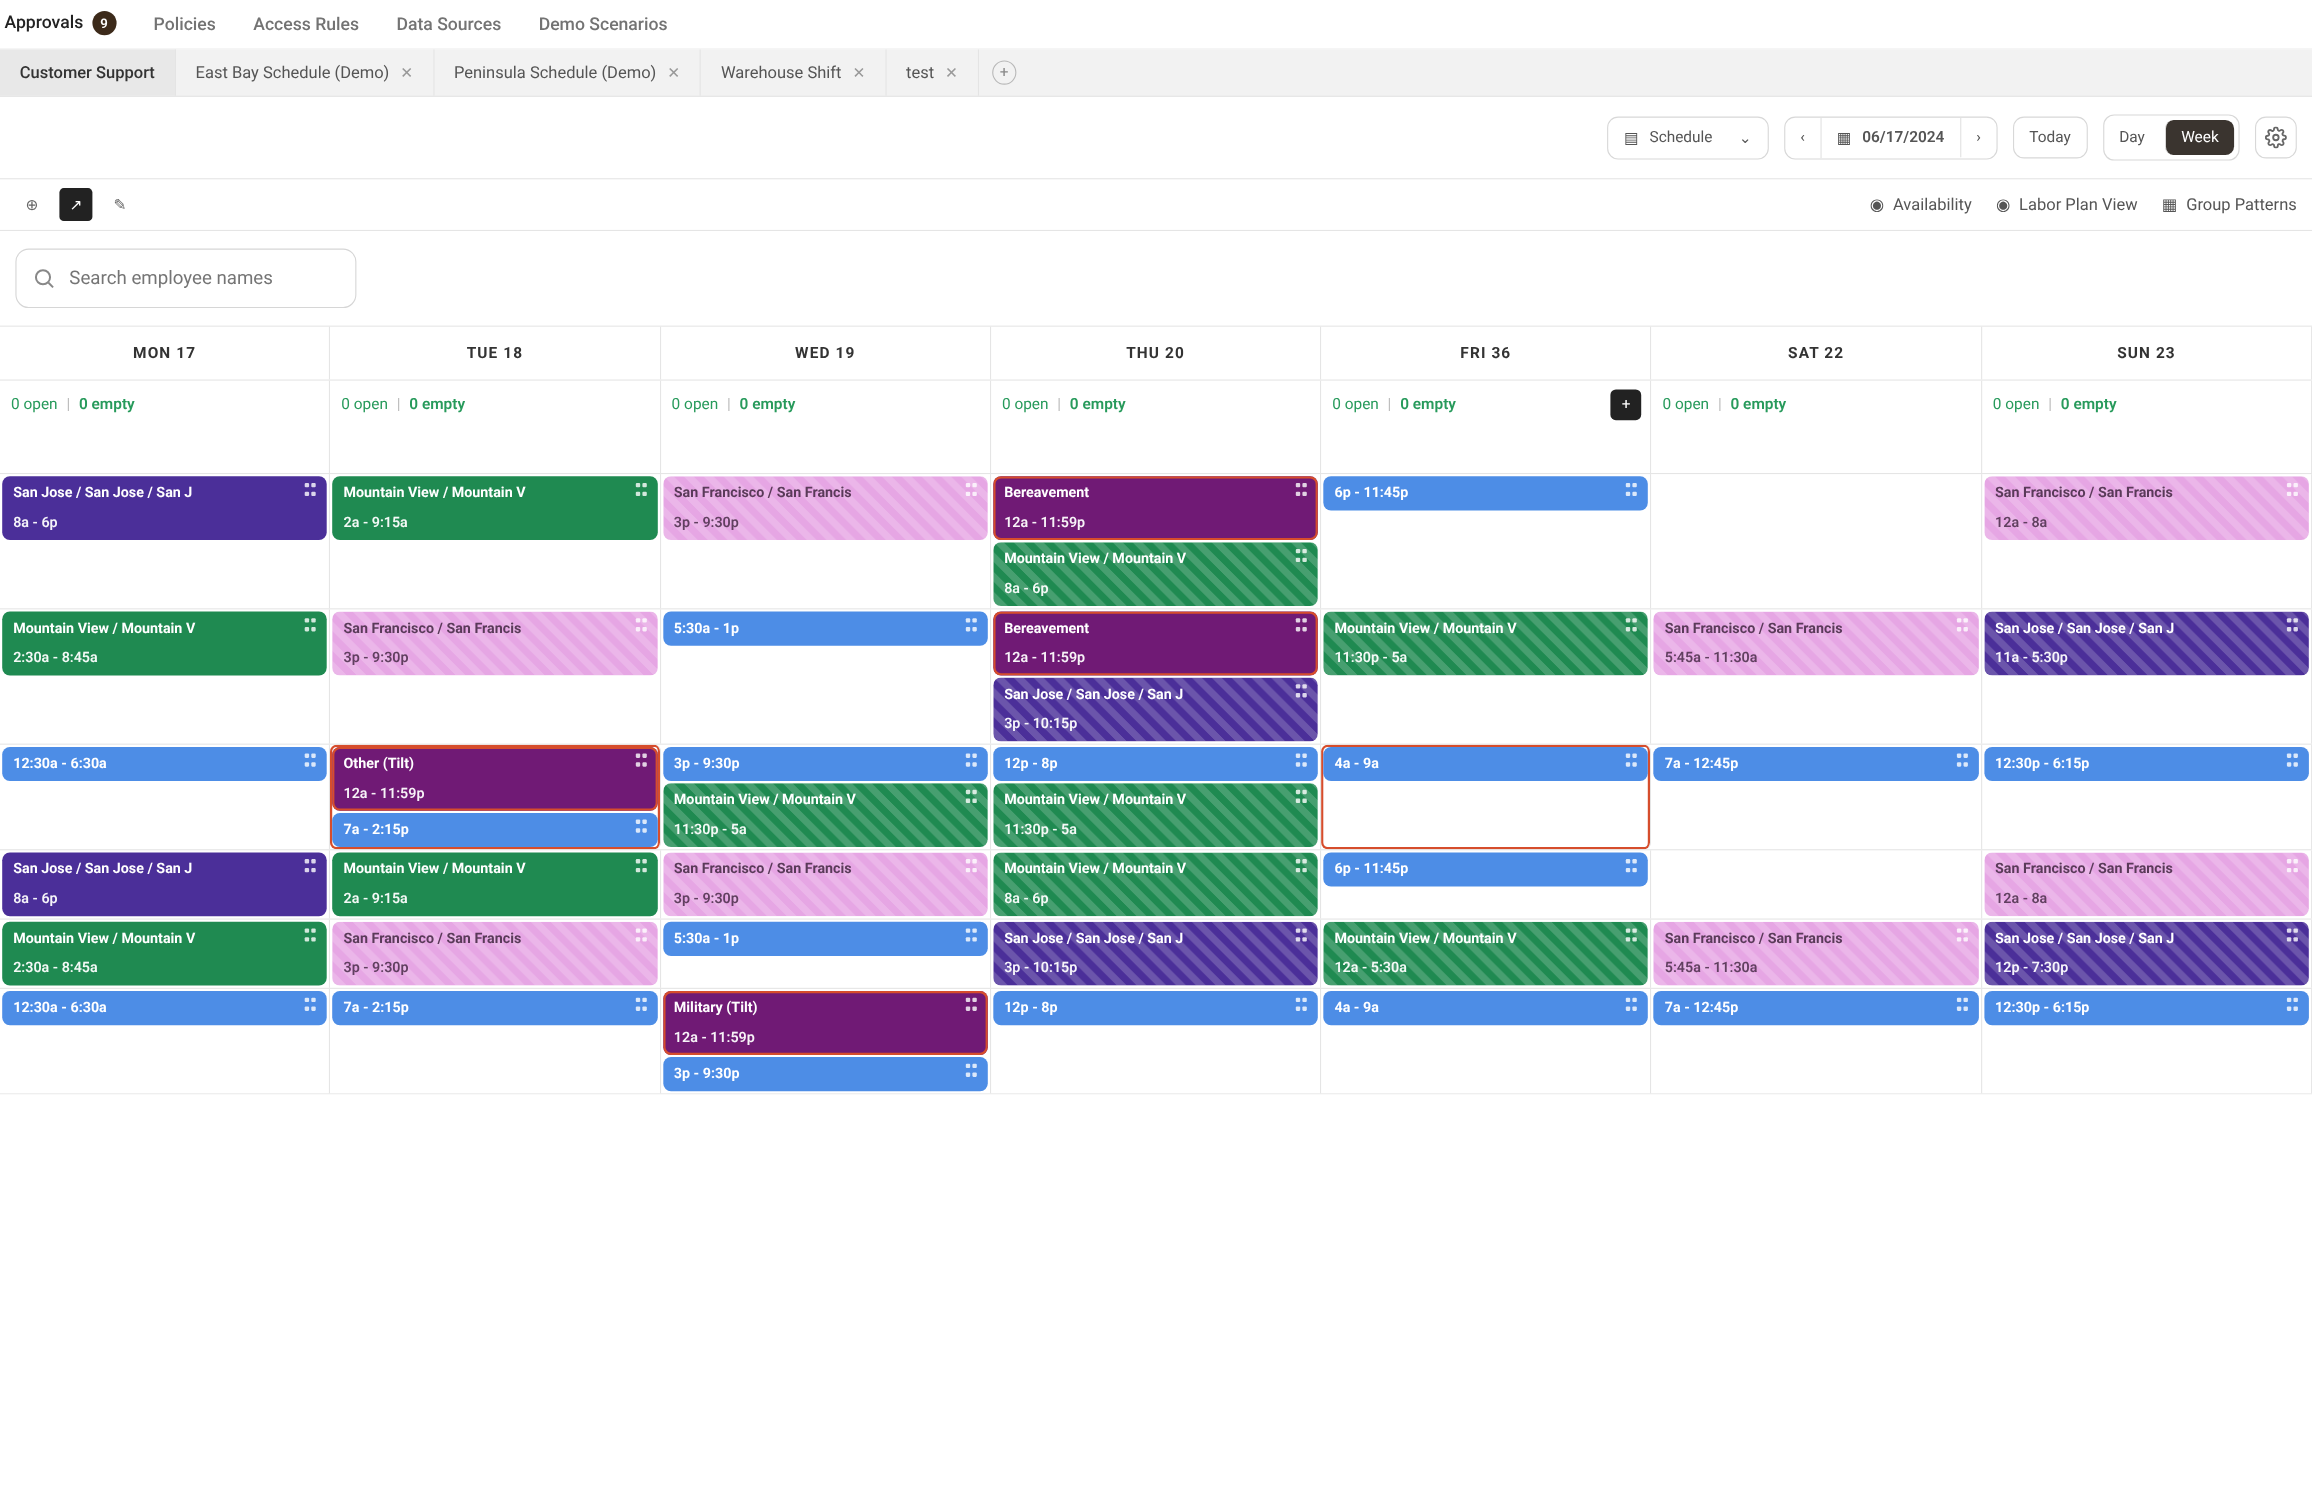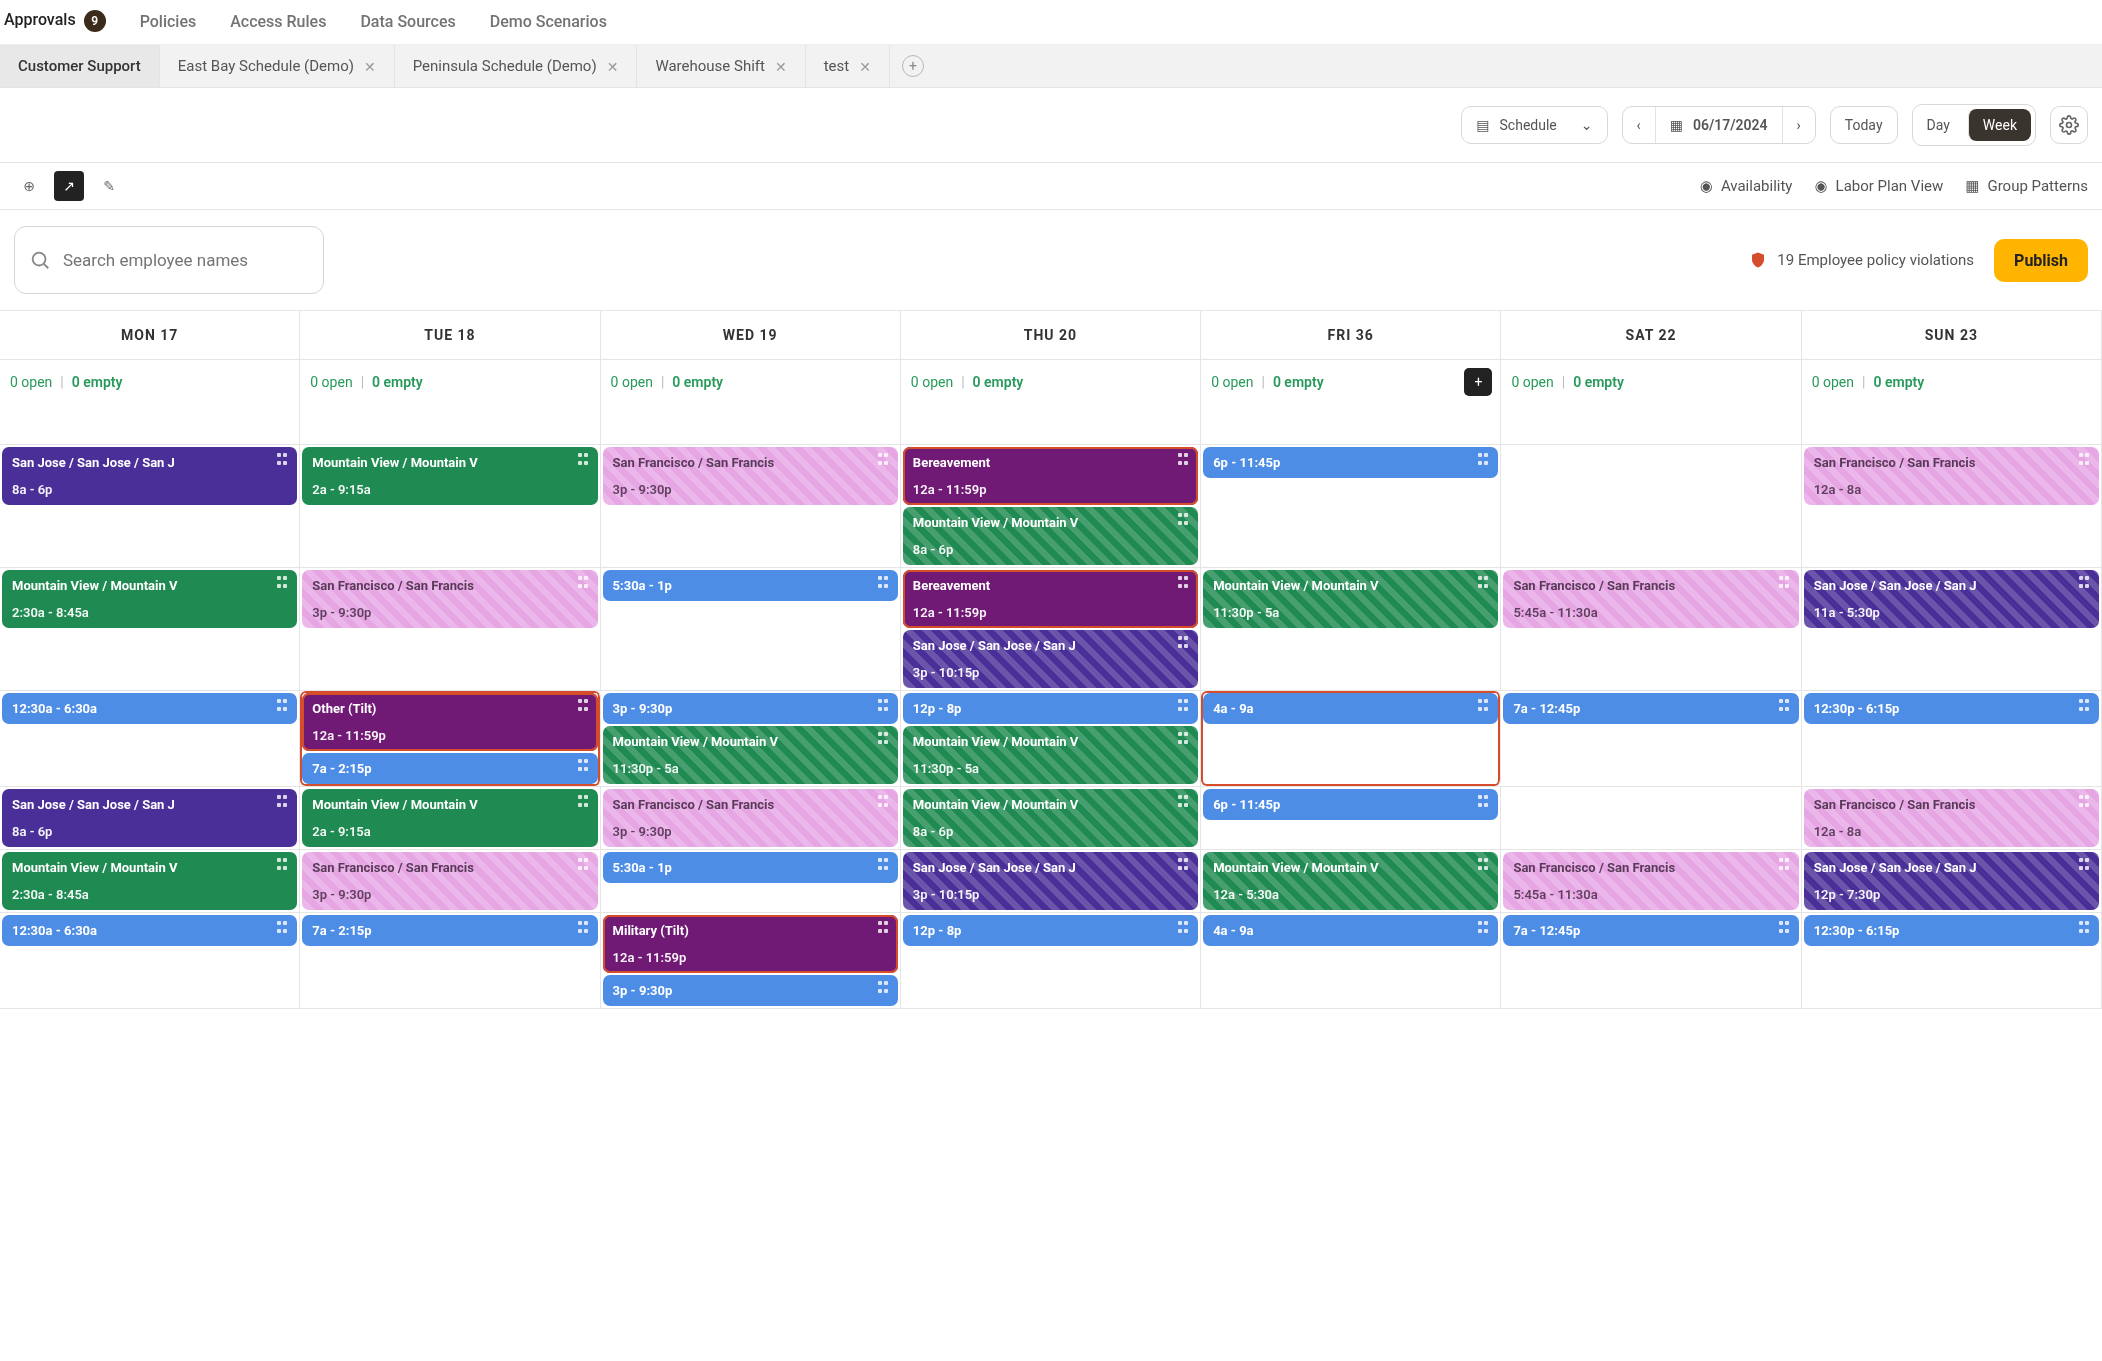--- a/index.html
+++ b/index.html
@@ -21,21 +21,21 @@
 .viewpill .seg{padding:8px 14px}
 .viewpill .seg.active{background:#3a342f;color:#fff;border-radius:8px;margin:4px}
 .gearbtn{width:38px;height:38px;display:flex;align-items:center;justify-content:center;border:1px solid #d8d8d8;border-radius:10px;color:#666}
 .toolrow{display:flex;justify-content:space-between;align-items:center;padding:8px 14px;border-top:1px solid #e5e5e5;border-bottom:1px solid #e5e5e5}
 .toolleft{display:flex;align-items:center;gap:10px}
 .ticon{width:30px;height:30px;display:flex;align-items:center;justify-content:center;border-radius:4px;color:#666}
 .ticon.active{background:#222;color:#fff}
 .toggles{display:flex;align-items:center;gap:22px;color:#555;font-size:15px}
 .toggles .item{display:flex;align-items:center;gap:8px}
 .searchrow{display:flex;justify-content:space-between;align-items:center;padding:16px 14px;border-bottom:1px solid #e5e5e5}
-.searchbox{display:flex;align-items:center;gap:12px;width:310px;height:68px;border:1px solid #d6d6d6;border-radius:12px;padding:0 14px;color:#888}
+.searchbox{display:flex;align-items:center;gap:12px;width:310px;height:54px;border:1px solid #d6d6d6;border-radius:12px;padding:0 14px;color:#888}
 .searchbox input{border:0;outline:0;width:100%;font-size:17px;color:#555;background:transparent}
 .violations{display:flex;align-items:center;gap:10px;color:#555;font-size:15px}
 .publishbtn{background:#ffb400;border:0;font-weight:700;font-size:16px;padding:12px 20px;border-radius:10px;color:#222}
 .daysrow{display:flex;border-bottom:1px solid #e5e5e5}
 .daycol{flex:1;min-width:0;border-right:1px solid #e5e5e5}
 .dayhead{text-align:center;font-size:14px;font-weight:700;letter-spacing:1px;color:#333;padding:16px 0}
 .statcell{display:flex;align-items:center;gap:8px;padding:14px 10px 54px 10px;border-right:1px solid #e5e5e5;flex:1;min-width:0;position:relative}
 .statcell .open{color:#279a5b;font-weight:400;font-size:14px}
 .statcell .sep{color:#bbb}
 .statcell .empty{color:#279a5b;font-weight:600;font-size:14px}
@@ -166,31 +166,20 @@
 <div class="searchrow">
   <div class="searchbox">
     <span>
       <svg width="22" height="22" viewBox="0 0 24 24" fill="none" stroke="#888" stroke-width="2">
           <circle cx="11" cy="11" r="7"></circle>
           <line x1="21" y1="21" x2="16.5" y2="16.5"></line>
         </svg>
     </span>
     <input placeholder="Search employee names" style="">
   </div>
-  <div style="display:flex;align-items:center;gap:20px">
-    <div class="violations">
-      <span style="color:#d64d2c">
-        <svg width="18" height="18" viewBox="0 0 24 24" fill="currentColor">
-            <path d="M12 2l8 3v6c0 5-3.5 9.5-8 11-4.5-1.5-8-6-8-11V5l8-3z"></path>
-          </svg>
-      </span>
-      <span>19 Employee policy violations</span>
-    </div>
-    <button class="publishbtn">Publish</button>
-  </div>
 </div>
 
 <div class="daysrow" id="day-headers">
     <div class="daycol">
       <div class="dayhead">MON 17</div>
     </div>
     <div class="daycol">
       <div class="dayhead">TUE 18</div>
     </div>
     <div class="daycol">

